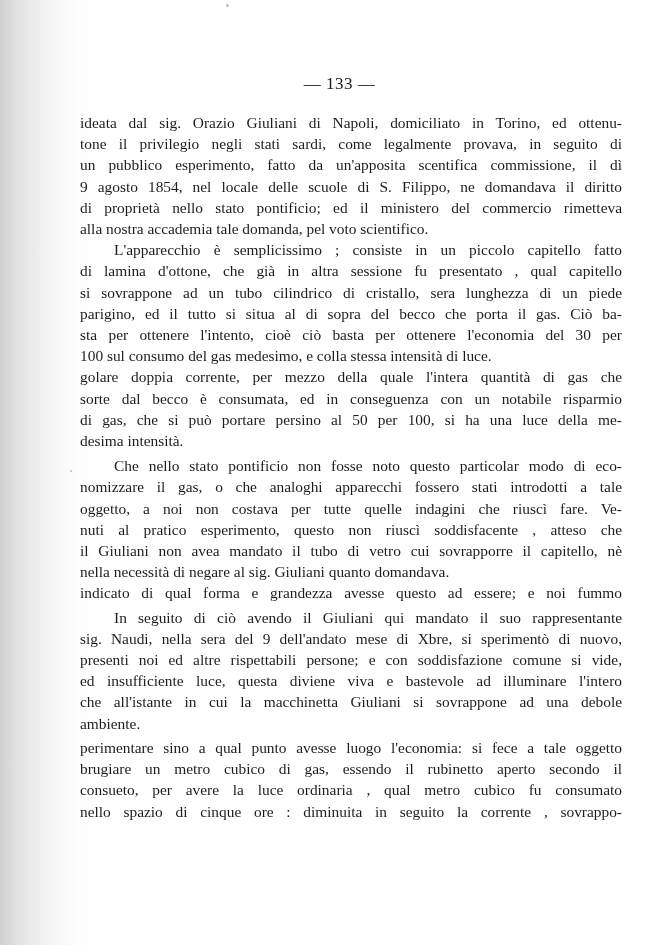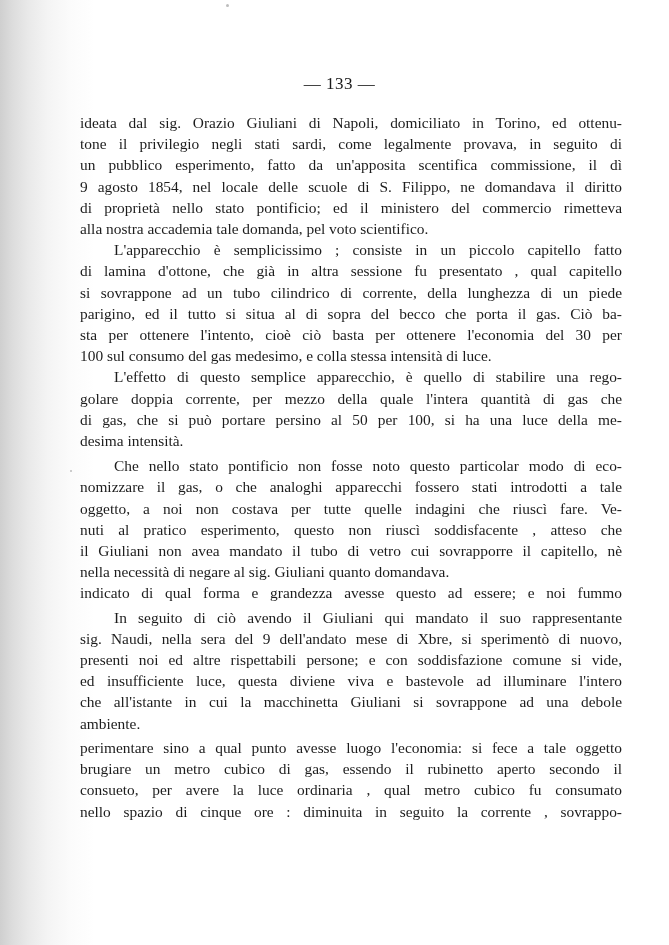--- a/index.html
+++ b/index.html
@@ -84,29 +84,29 @@
       <span class="line">tone il privilegio negli stati sardi, come legalmente provava, in seguito di</span>
       <span class="line">un pubblico esperimento, fatto da un'apposita scentifica commissione, il dì</span>
       <span class="line">9 agosto 1854, nel locale delle scuole di S. Filippo, ne domandava il diritto</span>
       <span class="line">di proprietà nello stato pontificio; ed il ministero del commercio rimetteva</span>
       <span class="line last">alla nostra accademia tale domanda, pel voto scientifico.</span>
     </div>
 
     <div class="para">
       <span class="line" style="padding-left:34px;">L'apparecchio è semplicissimo ; consiste in un piccolo capitello fatto</span>
       <span class="line">di lamina d'ottone, che già in altra sessione fu presentato , qual capitello</span>
-      <span class="line">si sovrappone ad un tubo cilindrico di corrente, della lunghezza di un piede</span>
+      <span class="line">si sovrappone ad un tubo cilindrico di cristallo, sera lunghezza di un piede</span>
       <span class="line">parigino, ed il tutto si situa al di sopra del becco che porta il gas. Ciò ba-</span>
       <span class="line">sta per ottenere l'intento, cioè ciò basta per ottenere l'economia del 30 per</span>
       <span class="line last">100 sul consumo del gas medesimo, e colla stessa intensità di luce.</span>
     </div>
 
     <div class="para">
-      <span class="line" style="padding-left:34px;">L'effetto di questo semplice apparecchio, è quello di stabilire una rego-</span>
       <span class="line">golare doppia corrente, per mezzo della quale l'intera quantità di gas che</span>
+      <span class="line">sorte dal becco è consumata, ed in conseguenza con un notabile risparmio</span>
       <span class="line">di gas, che si può portare persino al 50 per 100, si ha una luce della me-</span>
       <span class="line last">desima intensità.</span>
     </div>
 
     <div class="para" style="margin-top:4px;">
       <span class="line" style="padding-left:34px;">Che nello stato pontificio non fosse noto questo particolar modo di eco-</span>
       <span class="line">nomizzare il gas, o che analoghi apparecchi fossero stati introdotti a tale</span>
       <span class="line">oggetto, a noi non costava per tutte quelle indagini che riuscì fare. Ve-</span>
       <span class="line">nuti al pratico esperimento, questo non riuscì soddisfacente , atteso che</span>
       <span class="line">il Giuliani non avea mandato il tubo di vetro cui sovrapporre il capitello, nè</span>

